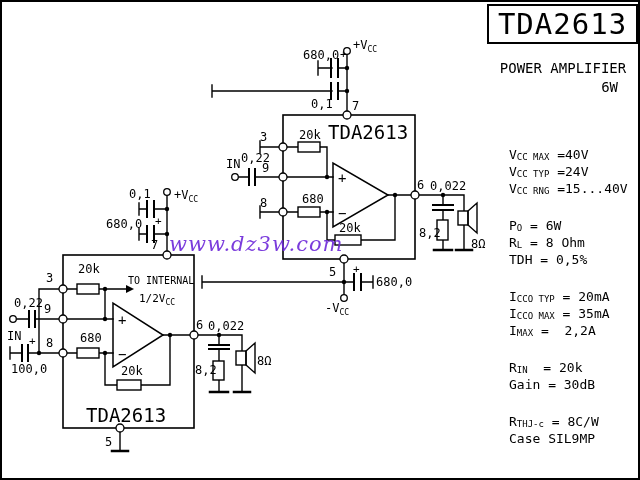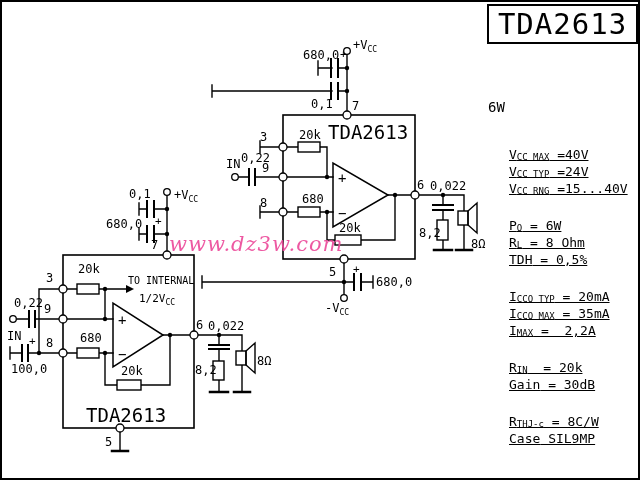--- a/index.html
+++ b/index.html
@@ -13,32 +13,31 @@
     position:absolute;left:485px;top:2px;width:151px;height:40px;
     border:2px solid #000;box-sizing:border-box;
     display:flex;align-items:center;justify-content:center;
     font-size:29px;letter-spacing:1px;white-space:nowrap;
   }
   .subtitle{
     position:absolute;left:486px;top:58px;width:150px;text-align:center;
     font-size:14px;letter-spacing:0px;white-space:nowrap;
   }
   .power{
-    position:absolute;left:486px;top:77px;width:130px;text-align:left;
+    position:absolute;left:486px;top:77px;width:130px;text-align:right;
     font-size:14px;
-    margin-top:20px;
   }
   .specs{position:absolute;left:507px;top:144px;font-size:13px;}
-  .spec-row{height:17px;line-height:17px;white-space:pre;text-decoration:underline;}
+  .spec-row{height:17px;line-height:17px;white-space:pre;}
   .spec-row .sub{font-size:9px;vertical-align:-1px;letter-spacing:0;}
   .gap{margin-top:20px;}
   .watermark{
     position:absolute;left:167px;top:230px;
     font-family:"DejaVu Serif",serif;font-style:italic;
-    font-size:21px;color:#ec4899;opacity:.9;letter-spacing:1px;
+    font-size:21px;color:#6d28d9;opacity:.9;letter-spacing:1px;
     pointer-events:none;
   }
   text,tspan{font-family:"DejaVu Sans Mono",monospace;fill:#000;}
 </style>
 </head>
 <body>
 
 <div class="canvas">
 
   <svg class="schematic-svg" width="636" height="476" viewBox="0 0 636 476">
@@ -229,20 +228,21 @@
       <text x="193" y="372" font-size="12">8,2</text>
       <text x="255" y="363" font-size="12">8Ω</text>
       <text x="84" y="420" font-size="19">TDA2613</text>
       <text x="103" y="444" font-size="12">5</text>
     </g>
   </svg>
 
   <div class="title-box">
     <span>TDA2613</span>
   </div>
+  <div class="subtitle">POWER AMPLIFIER</div>
   <div class="power">6W</div>
 
   <div class="specs">
     <div class="spec-row"><span>V</span><span class="sub">CC MAX</span><span> =40V</span></div>
     <div class="spec-row"><span>V</span><span class="sub">CC TYP</span><span> =24V</span></div>
     <div class="spec-row"><span>V</span><span class="sub">CC RNG</span><span> =15...40V</span></div>
     <div class="spec-row gap"><span>P</span><span class="sub">O</span><span> = 6W</span></div>
     <div class="spec-row"><span>R</span><span class="sub">L</span><span> = 8 Ohm</span></div>
     <div class="spec-row"><span>TDH</span><span class="sub"></span><span> = 0,5%</span></div>
     <div class="spec-row gap"><span>I</span><span class="sub">CCO TYP</span><span> = 20mA</span></div>

